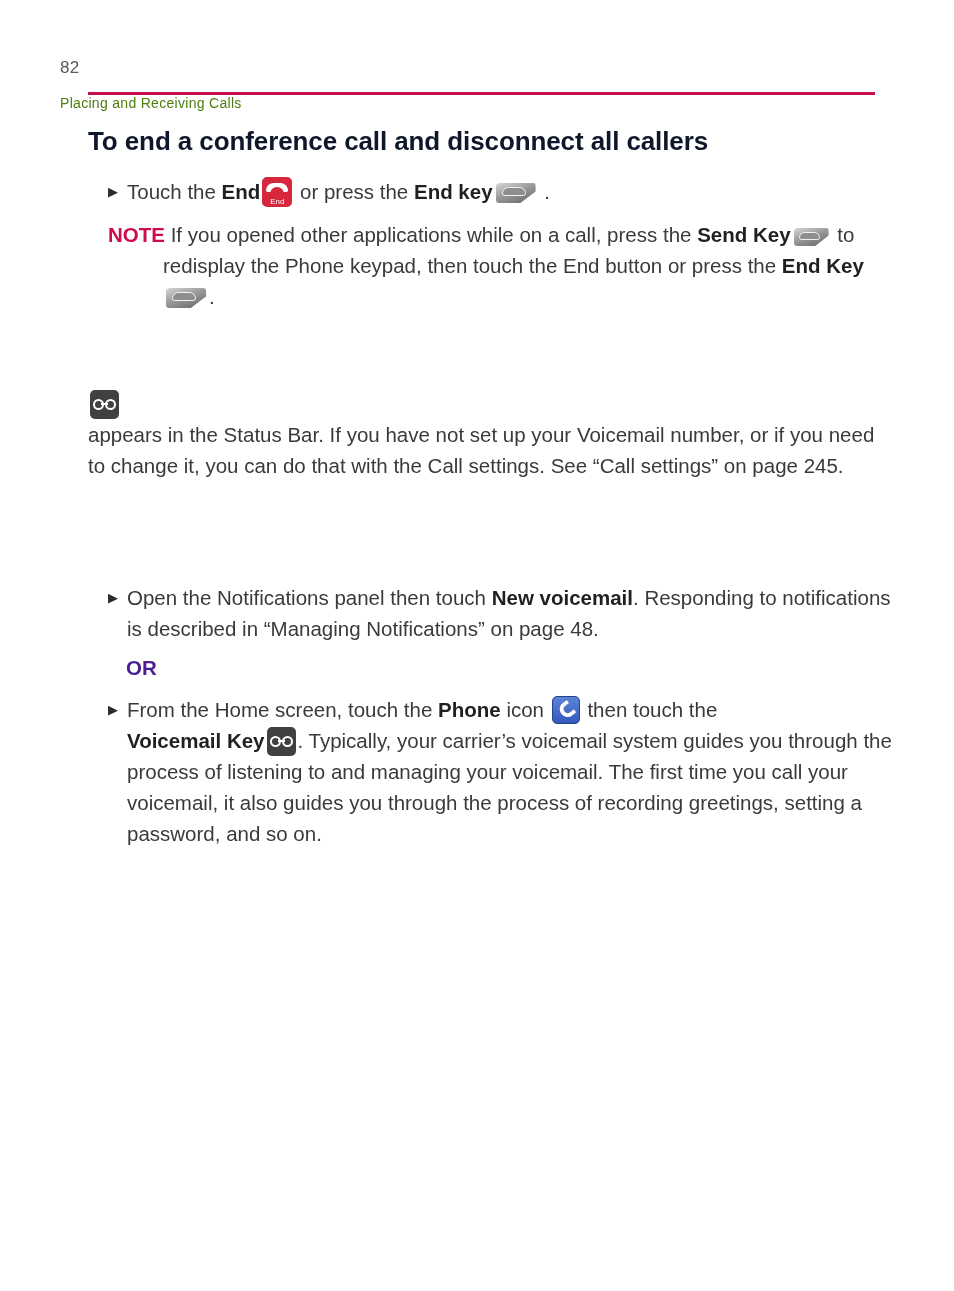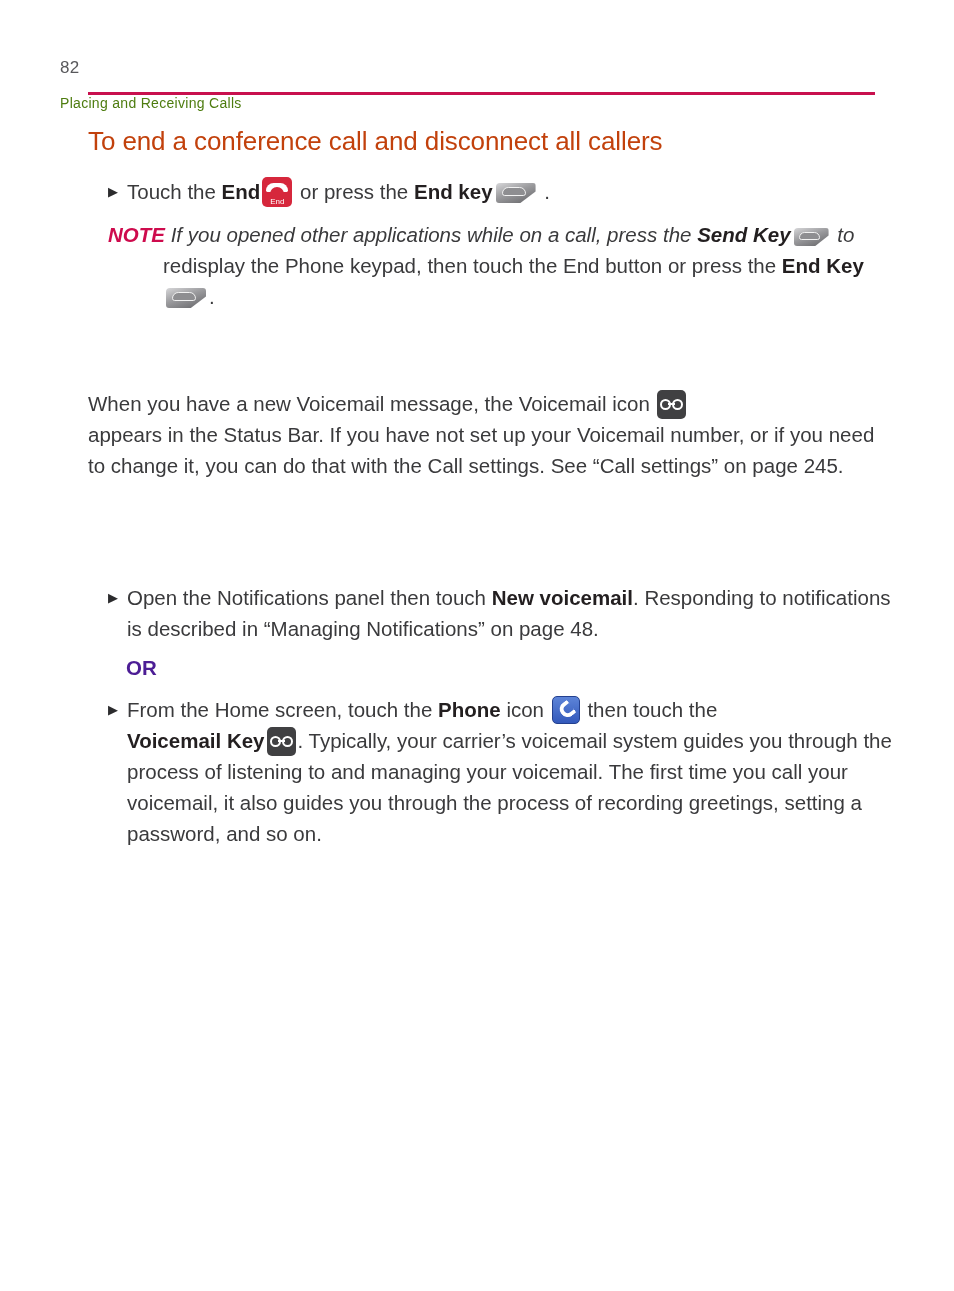--- a/index.html
+++ b/index.html
@@ -51,22 +51,22 @@
     width: 787px;
     height: 3px;
     background: #c8104e;
   }
 
   
   .h-sub {
     position: absolute;
     left: 88px;
     font-size: 26px;
-    font-weight: normal;
-    color: #c2410c;
+    font-weight: bold;
+    color: #0f172a;
     letter-spacing: -0.1px;
     white-space: nowrap;
   }
   #heading-end-conference { top: 126px; }
   #heading-listen { top: 530px; }
 
   .h-main {
     position: absolute;
     left: 88px;
     top: 318px;
@@ -101,21 +101,21 @@
   #bullet-end-touch {
     left: 108px;
     top: 176px;
     width: 790px;
   }
   #note-block {
     left: 108px;
     top: 219px;
     width: 790px;
   }
-  #note-block .note-body { text-indent: 0; font-style: italic; }
+  #note-block .note-body { text-indent: 0; }
   #note-block .note-line2 { padding-left: 55px; }
   #note-block .note-line3 { padding-left: 55px; }
   .note-label {
     font-weight: bold;
     color: #ce0b4d;
   }
 
   #para-voicemail-intro {
     left: 88px;
     top: 388px;
@@ -313,21 +313,21 @@
     <span class="btxt"><span>Touch the </span><b>End</b><span class="ic ic-end"><span class="handset"></span><span class="endlbl">End</span></span><span> or press the </span><b>End key</b><span class="ic ic-key"><span class="keybody"></span><span class="keycap"></span></span><span> .</span></span>
   </div>
 
   <div class="blk" id="note-block">
     <div class="note-body"><span class="note-label">NOTE</span><span> If you opened other applications while on a call, press the </span><b>Send Key</b><span class="ic ic-key ic-key-sm"><span class="keybody"></span><span class="keycap"></span></span><span> to</span></div>
     <div class="note-line2"><span>redisplay the Phone keypad, then touch the End button or press the </span><b>End Key</b></div>
     <div class="note-line3"><span class="ic ic-key"><span class="keybody"></span><span class="keycap"></span></span><span>.</span></div>
   </div>
 
 
-  <div class="blk" id="para-voicemail-intro"><span>When you have a new Voicemail message, the Voicemail icon </span><span class="ic ic-vm"><span class="tape">
+  <div class="blk" id="para-voicemail-intro"><span class="ic ic-vm"><span class="tape">
           <span class="reel reel-l"></span>
           <span class="bar"></span>
           <span class="reel reel-r"></span>
         </span></span><br><span>appears in the Status Bar. If you have not set up your Voicemail number, or if you need to change it, you can do that with the Call settings. See “Call settings” on page 245.</span></div>
 
 
   <div class="blk bullet-blk" id="bullet-notifications">
     <span class="tri">▶</span>
     <span class="btxt"><span>Open the Notifications panel then touch </span><b>New voicemail</b><span>. Responding to notifications is described in “Managing Notifications” on page 48.</span></span>
   </div>

